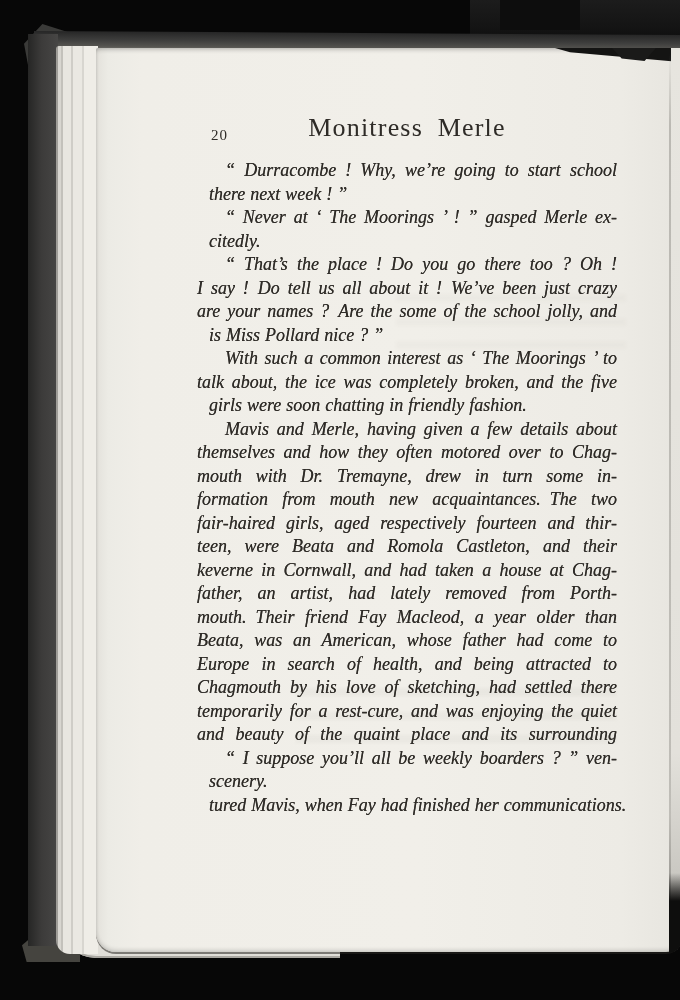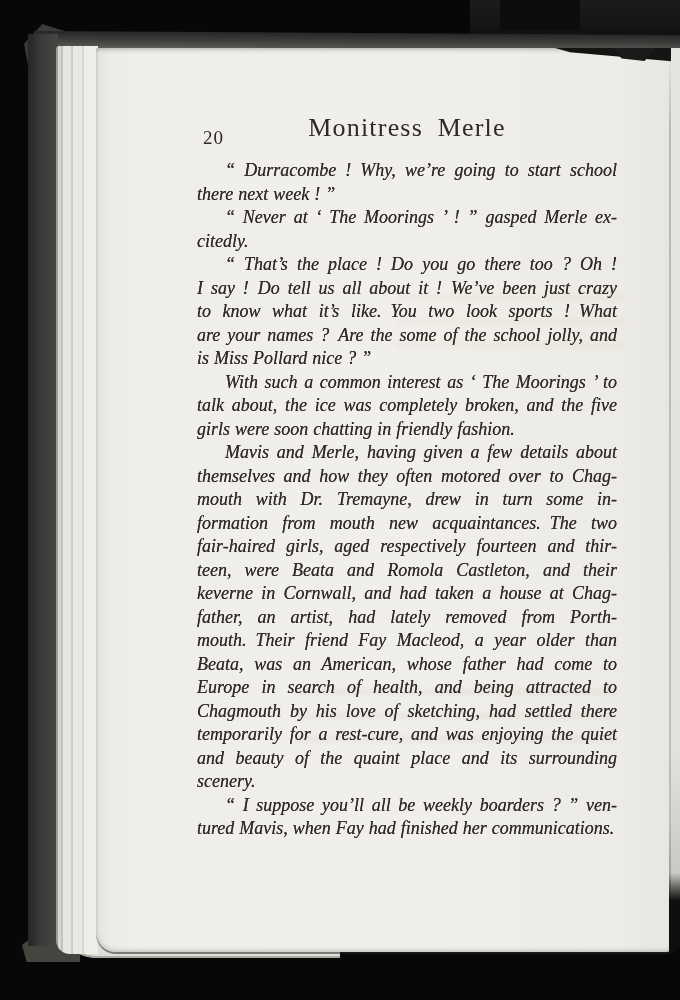--- a/index.html
+++ b/index.html
@@ -107,40 +107,40 @@
     background: repeating-linear-gradient(180deg, rgba(118,112,100,.10) 0 8px, rgba(0,0,0,0) 8px 23.5px); }
   .bleed.b2 { left: 300px; top: 246px; width: 230px; height: 56px; opacity: .35;
     background: repeating-linear-gradient(180deg, rgba(118,112,100,.10) 0 8px, rgba(0,0,0,0) 8px 23.5px); }
 
   
   .running-head {
     position: absolute; top: 63px; left: 101px; width: 420px; height: 36px;
     color: #2e2b27;
   }
   .page-num {
-    position: absolute; left: 6px; top: 16px;
-    font-size: 19px; letter-spacing: 1px;
+    position: absolute; left: 14px; top: 16px;
+    font-size: 15px; letter-spacing: 1px;
   }
   .running-title {
     display: block; text-align: center;
     font-size: 26px; line-height: 34px;
     letter-spacing: 1.2px; word-spacing: 7px;
   }
 
   
   .page-text {
     position: absolute; top: 111px; left: 101px; width: 420px;
     font-size: 18px; line-height: 23.5px;
     color: #2e2b27;
     word-spacing: 0.5px;
     text-shadow: 0 0 0.6px rgba(46,43,39,.85);
   }
   .line { text-align: justify; text-align-last: justify; font-style: italic; }
   .line.first { text-indent: 28px; }
-  .line.last { text-align: center; text-align-last: left; white-space: nowrap; }
+  .line.last { text-align: center; text-align-last: left; white-space: nowrap; margin-left: 12px; }
 </style>
 </head>
 <body>
 
 <div class="scene">
 
   <div class="backdrop-top-right"></div>
   <div class="backdrop-top-right-inner"></div>
 
   <div class="cover-corner-top-left"></div>
@@ -166,39 +166,38 @@
       <span class="running-title">Monitress Merle</span>
     </div>
 
     <div class="page-text">
         <div class="line first">“ Durracombe ! Why, we’re going to start school</div>
         <div class="line last">there next week ! ”</div>
         <div class="line first">“ Never at ‘ The Moorings ’ ! ” gasped Merle ex-</div>
         <div class="line last">citedly.</div>
         <div class="line first">“ That’s the place ! Do you go there too ? Oh !</div>
         <div class="line">I say ! Do tell us all about it ! We’ve been just crazy</div>
-        <div class="line">to know what it’s like. You two look sports ! What</div>
         <div class="line">are your names ? Are the some of the school jolly, and</div>
         <div class="line last">is Miss Pollard nice ? ”</div>
         <div class="line first">With such a common interest as ‘ The Moorings ’ to</div>
         <div class="line">talk about, the ice was completely broken, and the five</div>
         <div class="line last">girls were soon chatting in friendly fashion.</div>
         <div class="line first">Mavis and Merle, having given a few details about</div>
         <div class="line">themselves and how they often motored over to Chag-</div>
         <div class="line">mouth with Dr. Tremayne, drew in turn some in-</div>
         <div class="line">formation from mouth new acquaintances. The two</div>
         <div class="line">fair-haired girls, aged respectively fourteen and thir-</div>
         <div class="line">teen, were Beata and Romola Castleton, and their</div>
         <div class="line">keverne in Cornwall, and had taken a house at Chag-</div>
         <div class="line">father, an artist, had lately removed from Porth-</div>
         <div class="line">mouth. Their friend Fay Macleod, a year older than</div>
         <div class="line">Beata, was an American, whose father had come to</div>
         <div class="line">Europe in search of health, and being attracted to</div>
         <div class="line">Chagmouth by his love of sketching, had settled there</div>
         <div class="line">temporarily for a rest-cure, and was enjoying the quiet</div>
         <div class="line">and beauty of the quaint place and its surrounding</div>
+        <div class="line first">“ I suppose you’ll all be weekly boarders ? ” ven-</div>
         <div class="line last">scenery.</div>
-        <div class="line first">“ I suppose you’ll all be weekly boarders ? ” ven-</div>
         <div class="line last">tured Mavis, when Fay had finished her communications.</div>
       </div>
   </div>
 
 </div>
 
 </body></html>

